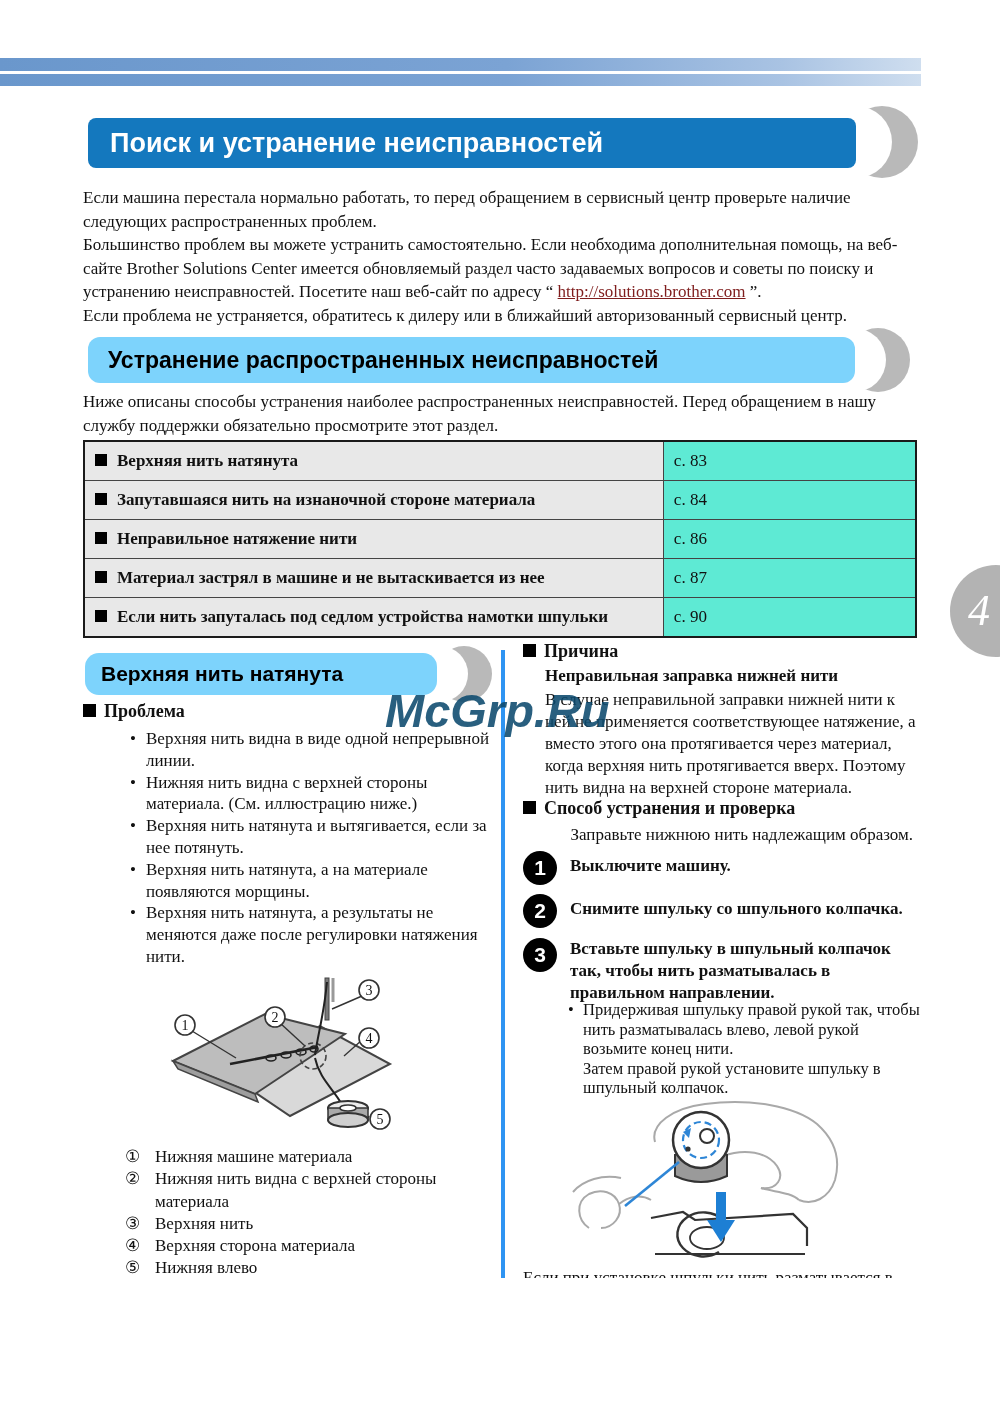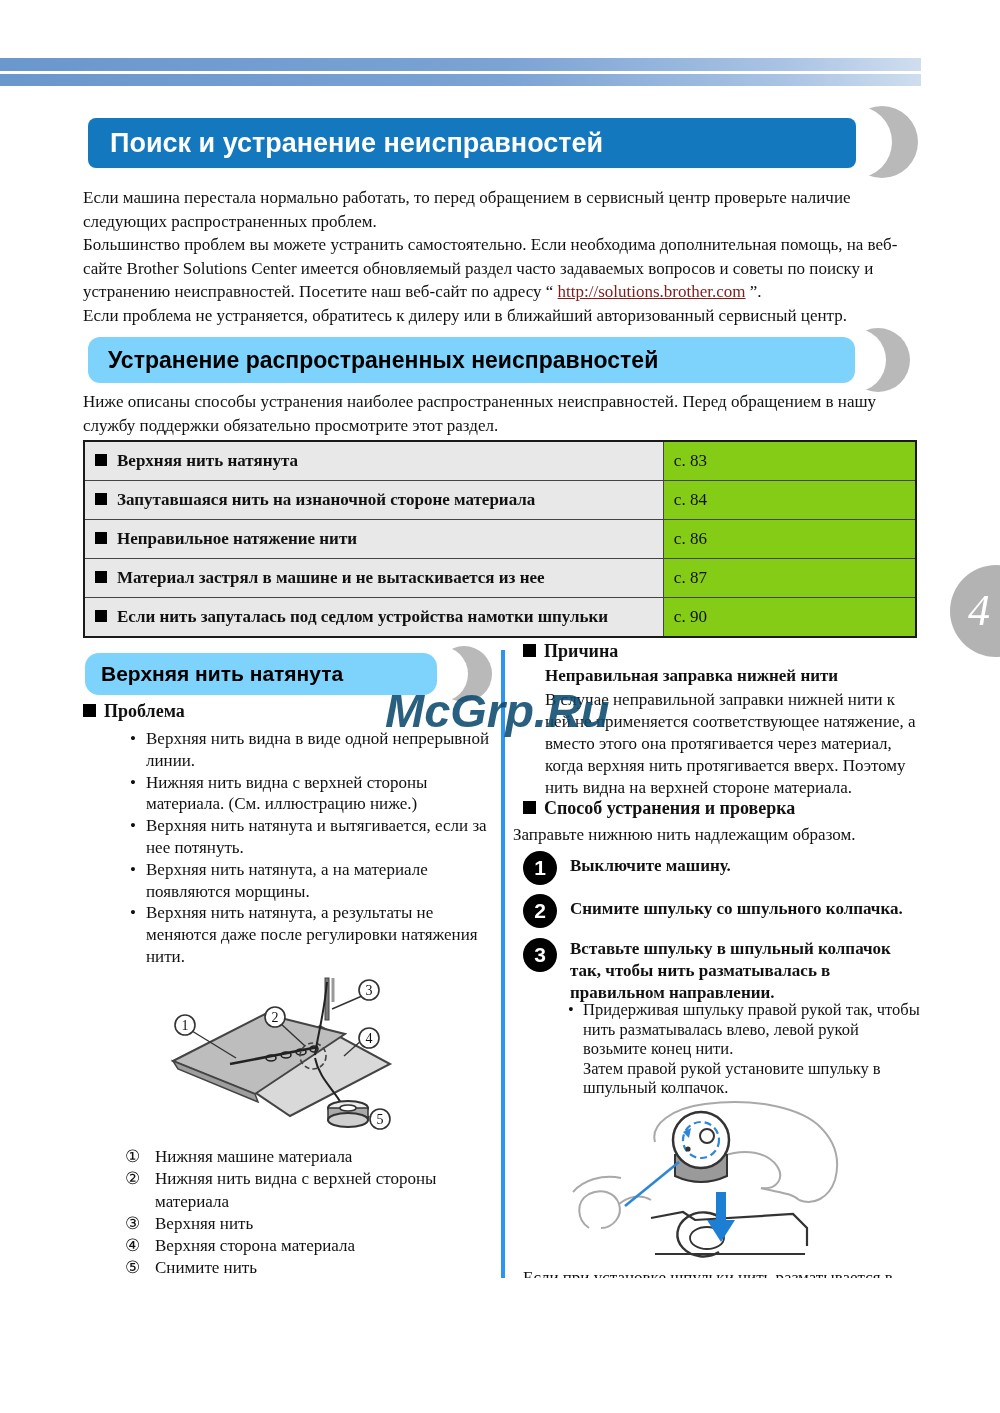--- a/index.html
+++ b/index.html
@@ -21,21 +21,21 @@
 
   .body-text{font-size:17px;line-height:23.5px;}
   .body-text p{margin:0;}
   a.doc-link{color:#7f1d1d;text-decoration:underline;}
 
   
   .ref-table{position:absolute;left:83px;top:440px;width:834px;border-collapse:collapse;
              border:2px solid #1a1a1a;}
   .ref-table td{border:1px solid #444;font-size:17px;height:38px;padding:0 8px 0 10px;}
   .ref-table td.item{background:#e8e8e8;font-weight:bold;width:578px;}
-  .ref-table td.pageref{background:#84cc16;width:242px;}
+  .ref-table td.pageref{background:#5eead4;width:242px;}
   .sq{display:inline-block;width:12px;height:12px;background:#000;margin-right:10px;}
 
   
   .chapter-tab{position:absolute;left:950px;top:565px;width:92px;height:92px;border-radius:50%;
                background:#b3b3b3;color:#fff;font-family:"Liberation Serif",serif;font-style:italic;
                font-size:44px;line-height:92px;text-align:left;padding-left:18px;box-sizing:border-box;}
 
   
   .sqheading{font-size:18px;font-weight:bold;white-space:nowrap;}
   .sqheading .sq{width:13px;height:13px;margin-right:8px;}
@@ -198,36 +198,36 @@
     <div class="callout-row">
       <span class="mark">③</span>
       <span>Верхняя нить</span>
     </div>
     <div class="callout-row">
       <span class="mark">④</span>
       <span>Верхняя сторона материала</span>
     </div>
     <div class="callout-row">
       <span class="mark">⑤</span>
-      <span>Снимите нить</span>
+      <span>Нижняя влево</span>
     </div>
   </div>
 
   <div class="divider"></div>
 
   <div class="abs sqheading" style="left:523px;top:641px;">
     <span class="sq"></span><span>Причина</span>
   </div>
   <div class="abs cause-sub" style="left:545px;top:666px;">Неправильная заправка нижней нити</div>
   <div class="abs col-par" style="left:545px;top:689px;width:374px;">В случае неправильной заправки нижней нити к ней не применяется соответствующее натяжение, а вместо этого она протягивается через материал, когда верхняя нить протягивается вверх. Поэтому нить видна на верхней стороне материала.</div>
 
   <div class="abs sqheading" style="left:523px;top:798px;">
     <span class="sq"></span><span>Способ устранения и проверка</span>
   </div>
-  <div class="abs col-par" style="left:513px;top:824px;width:374px;">Заправьте нижнюю нить надлежащим образом.</div>
+  <div class="abs col-par" style="left:539px;top:824px;width:374px;text-align:right;">Заправьте нижнюю нить надлежащим образом.</div>
 
   <div class="step" style="left:523px;top:851px;width:396px;height:40px;">
     <div class="step-circle">1</div>
     <div class="step-text" style="top:4px;">Выключите машину.</div>
   </div>
   <div class="step" style="left:523px;top:894px;width:396px;height:40px;">
     <div class="step-circle">2</div>
     <div class="step-text" style="top:4px;">Снимите шпульку со шпульного колпачка.</div>
   </div>
   <div class="step" style="left:523px;top:938px;width:396px;height:70px;">

